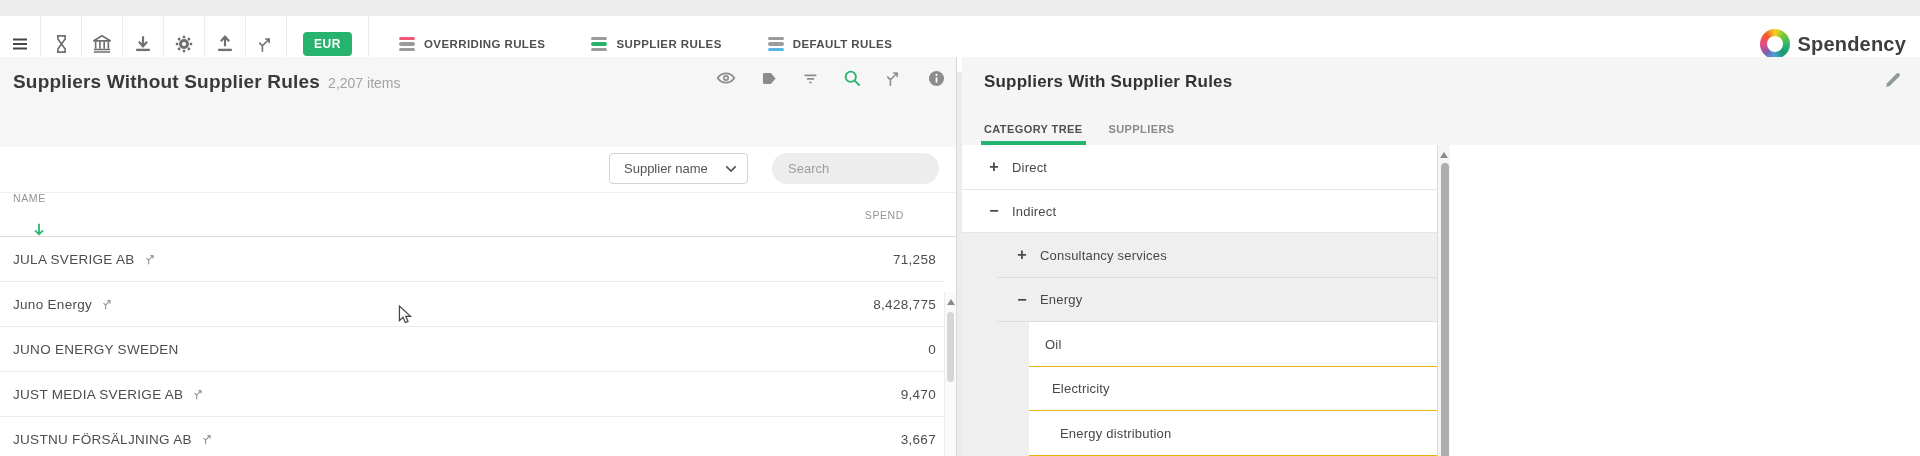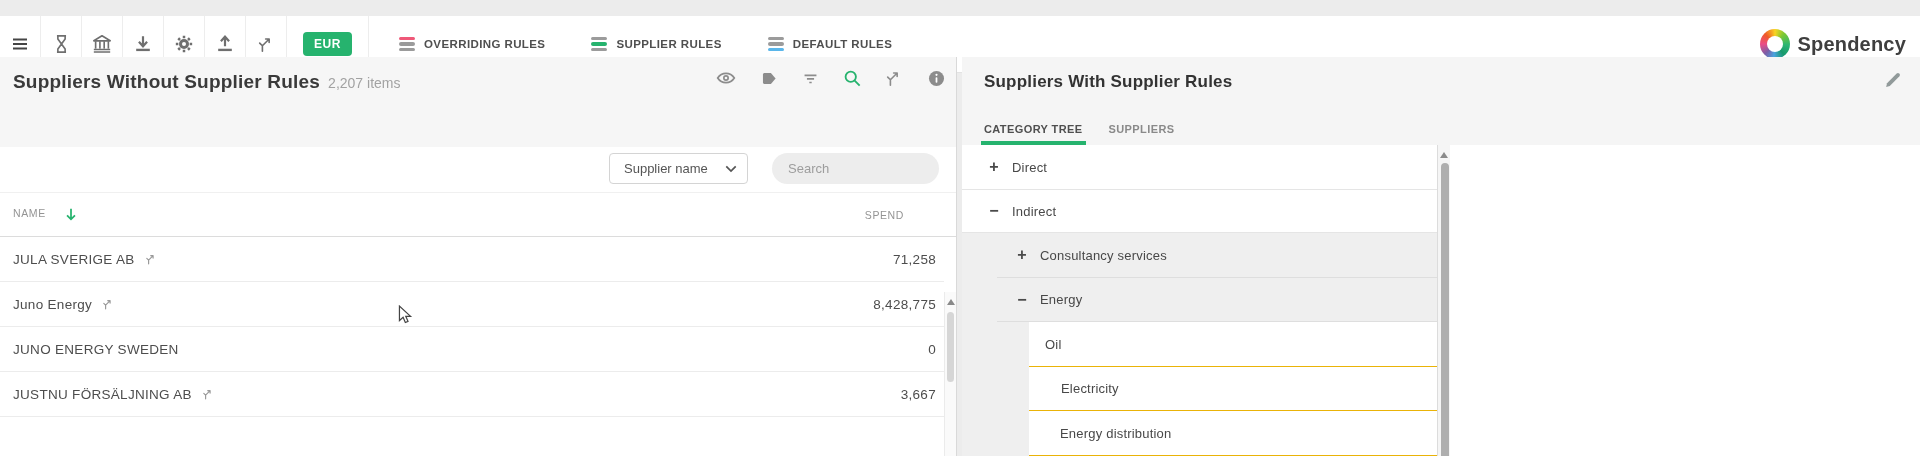--- a/index.html
+++ b/index.html
@@ -51,21 +51,21 @@
                 padding:0 10px 0 14px; cursor:pointer; }
   #col-select .val { font-size:13px; color:#555; flex:1; }
   #search-pill { position:absolute; left:772px; top:6px; width:167px; height:31px; background:#ededed;
                  border-radius:16px; display:flex; align-items:center; padding:0 12px 0 16px; }
   #search-pill input { border:none; outline:none; background:transparent; flex:1; font-size:13px;
                        color:#555; font-family:"Liberation Sans",sans-serif; }
   #search-pill input::placeholder { color:#9d9d9d; }
   .lp-thead { height:45px; border-top:1px solid #f0f0f0; border-bottom:1px solid #dcdcdc;
               display:flex; align-items:center; padding:0 52px 0 13px; }
   .th { font-size:10.5px; color:#949494; letter-spacing:.6px; }
-  .th-name-wrap { display:flex; align-items:flex-start; gap:18px; cursor:pointer; }
+  .th-name-wrap { display:flex; align-items:flex-end; gap:18px; cursor:pointer;flex-direction:column; }
   .th-spend { margin-left:auto; }
   .lp-rows { margin-right:12px; }
   .lp-row { height:45px; display:flex; align-items:center; padding:0 8px 0 13px;
             border-bottom:1px solid #ececec; background:#fff; cursor:pointer; }
   .lp-row .nm { font-size:13.5px; color:#4d4d4d; letter-spacing:.3px; }
   .lp-row .tree-ic { margin-left:10px; color:#9a9a9a; display:flex; }
   .lp-row .sp { margin-left:auto; font-size:13.5px; color:#4d4d4d; letter-spacing:.3px; }
   .lp-scrollbar { position:absolute; right:0; top:235px; bottom:0; width:12px; background:#fafafa;
                   border-left:1px solid #ebebeb; cursor:pointer; }
   .sb-up { position:absolute; top:7px; left:2px; width:0; height:0;
@@ -280,20 +280,29 @@
               <path d="M6 18v-6L3 9M6 12l7.5-7.5M13.5 4.5H9.6M13.5 4.5v3.9" stroke="currentColor" stroke-width="2" fill="none" stroke-linecap="round"></path>
             </svg>
           </span>
         <span class="sp">8,428,775</span>
       </div>
       <div class="lp-row">
         <span class="nm">JUNO ENERGY SWEDEN</span>
         <span class="sp">0</span>
       </div>
       <div class="lp-row">
+        <span class="nm">JUST MEDIA SVERIGE AB</span>
+        <span class="tree-ic">
+            <svg width="12" height="12" viewBox="0 0 20 20">
+              <path d="M6 18v-6L3 9M6 12l7.5-7.5M13.5 4.5H9.6M13.5 4.5v3.9" stroke="currentColor" stroke-width="2" fill="none" stroke-linecap="round"></path>
+            </svg>
+          </span>
+        <span class="sp">9,470</span>
+      </div>
+      <div class="lp-row">
         <span class="nm">JUSTNU FÖRSÄLJNING AB</span>
         <span class="tree-ic">
             <svg width="12" height="12" viewBox="0 0 20 20">
               <path d="M6 18v-6L3 9M6 12l7.5-7.5M13.5 4.5H9.6M13.5 4.5v3.9" stroke="currentColor" stroke-width="2" fill="none" stroke-linecap="round"></path>
             </svg>
           </span>
         <span class="sp">3,667</span>
       </div>
     </div>
 
@@ -334,21 +343,21 @@
           </div>
           <div class="t-row t-l2 b">
             <span class="t-toggle">−</span>
             <span class="t-label">Energy</span>
           </div>
           <div class="l3block">
             <div class="t-row t-l3">
               <span class="t-label" style="margin-left:0">Oil</span>
             </div>
             <div class="t-row t-l3 b">
-              <span class="t-label" style="margin-left:16px">Electricity</span>
+              <span class="t-label" style="margin-left:7px">Electricity</span>
             </div>
             <div class="t-row t-l3">
               <span class="t-label" style="margin-left:15px">Energy distribution</span>
             </div>
           </div>
         </div>
       </div>
       <div class="rp-scrollbar">
         <div class="sb-up"></div>
         <div class="rp-thumb"></div>

